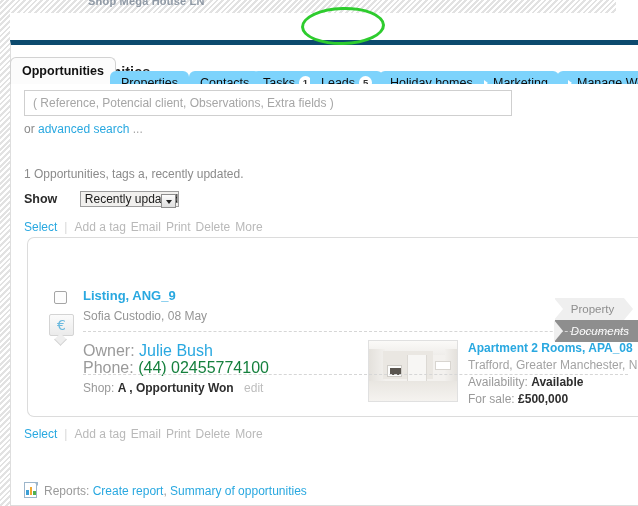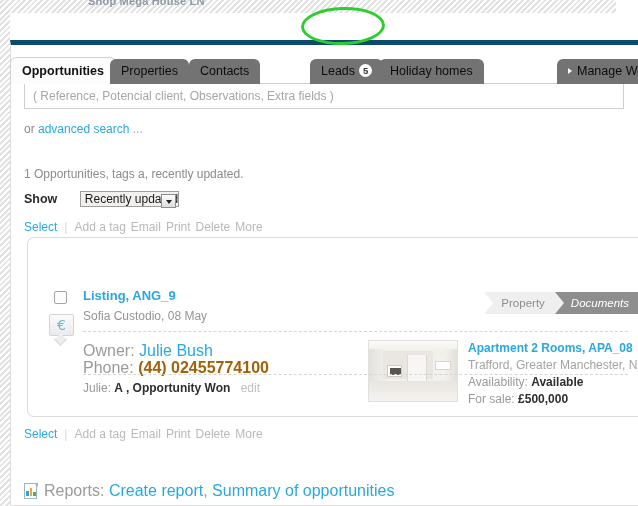--- a/index.html
+++ b/index.html
@@ -59,23 +59,23 @@
     position: absolute;
     left: 0; top: 13px;
     width: 638px; height: 27px;
     z-index: 3;
     white-space: nowrap;
     overflow: hidden;
     margin-top: 44px;
   }
   .tab {
     position: absolute;
-    top: 2px;
+    top: 14px;
     height: 25px;
-    background: #737373;
+    background: #7dd3fc;
     border-radius: 6px 6px 0 0;
     color: #0d0d0d;
     font-size: 12.5px;
     line-height: 25px;
     padding: 0 11px;
     white-space: nowrap;
     font-family: "Liberation Sans", sans-serif;
   }
   .tab.active {
     background: #fcfcfc;
@@ -138,22 +138,22 @@
   .h-find {
     position: absolute;
     left: 12px; top: 19px;
     font-size: 14.5px;
     font-weight: bold;
     color: #222;
   }
 
   .searchbox {
     position: absolute;
-    left: 13px; top: 38px;
-    width: 600px; height: 26px;
+    left: 13px; top: 45px;
+    width: 488px; height: 26px;
     border: 1px solid #cfcfcf;
     background: #ffffff;
     font-size: 12px;
     color: #9a9a9a;
     padding: 0 8px;
     font-family: "Liberation Sans", sans-serif;
     outline: none;
   }
   .searchbox::placeholder { color: #a6a6a6; }
 
@@ -309,21 +309,22 @@
     font-size: 12px;
     color: #959595;
   }
 
   
   .crumbs {
     position: absolute;
     right: 0; top: 60px;
     height: 16px;
     display: flex;
-    align-items: flex-end;
+    align-items: flex-start;
+    flex-direction: column;
   }
   .crumb {
     position: relative;
     height: 22px;
     line-height: 22px;
     font-size: 11.5px;
     padding: 0 10px 0 16px;
     color: #8e8e8e;
     background: #efefef;
     white-space: nowrap;
@@ -366,21 +367,21 @@
   .dash-sep.s1 { top: 93px; }
   .dash-sep.s2 { top: 136px; }
 
   .details {
     position: absolute;
     left: 55px; top: 104px;
     font-size: 16px;
     line-height: 17px;
     color: #9a9a9a;
   }
-  .details .v { color: #a16207; font-weight: bold; }
+  .details .v { color: #15803d; font-weight: normal; }
   .details a { color: #29a8e0; text-decoration: none; font-weight: normal; }
 
   .tagsline {
     position: absolute;
     left: 55px; top: 143px;
     font-size: 12px;
     color: #9a9a9a;
   }
   .tagsline .tg { color: #2e2e2e; font-weight: bold; }
   .tagsline .edit { color: #bdbdbd; margin-left: 7px; }
@@ -459,21 +460,21 @@
     text-decoration: none;
     display: block;
   }
   .propinfo .loc { display: block; color: #a3a3a3; }
   .propinfo .v { color: #2e2e2e; font-weight: bold; }
 
   
   .reports {
     position: absolute;
     left: 13px; top: 437px;
-    font-size: 16px;
+    font-size: 12px;
     color: #9a9a9a;
     white-space: nowrap;
   }
   .reports a {
     color: #29a8e0;
     text-decoration: none;
   }
   .rep-icon {
     display: inline-block;
     position: relative;
@@ -524,29 +525,35 @@
     </div>
 
     <div class="tab" style="left:110px;">
       <span>Properties</span>
     </div>
 
     <div class="tab" style="left:189px;">
       <span>Contacts</span>
     </div>
 
+    <div class="tab" style="left:252px;">
+      <span>Tasks</span><span class="badge">1</span>
+    </div>
 
     <div class="tab" style="left:310px;">
       <span>Leads</span><span class="badge">5</span>
     </div>
 
     <div class="tab" style="left:379px;">
       <span>Holiday homes</span>
     </div>
 
+    <div class="tab" style="left:473px;">
+      <span class="caret"></span><span>Marketing</span>
+    </div>
 
     <div class="tab" style="left:557px;">
       <span class="caret"></span><span>Manage Web</span>
     </div>
   </div>
 
   <div class="annot-ellipse"></div>
 
   <div class="panel">
 
@@ -631,21 +638,21 @@
         </div>
         <div>
           <span>For sale:</span>
           <span class="v">£500,000</span>
         </div>
       </div>
 
       <div class="dash-sep s2"></div>
 
       <div class="tagsline">
-        <span>Julie:</span>
+        <span>Shop:</span>
         <span class="tg">A , Opportunity Won</span>
         <span class="edit">edit</span>
       </div>
     </div>
 
     <div class="actionrow bottom">
       <span class="sel">Select</span><span class="divider">|</span><span class="act">Add a tag</span><span class="act">Email</span><span class="act">Print</span><span class="act">Delete</span><span class="act">More</span>
     </div>
 
     <div class="reports">

